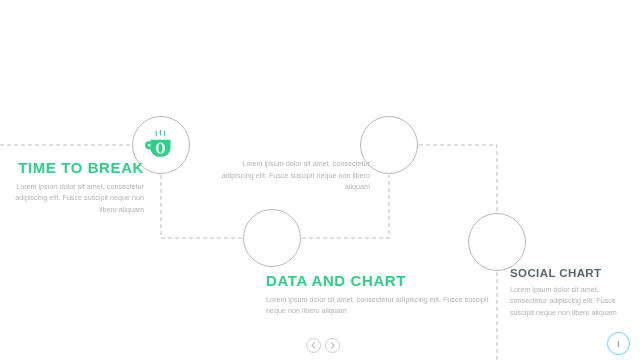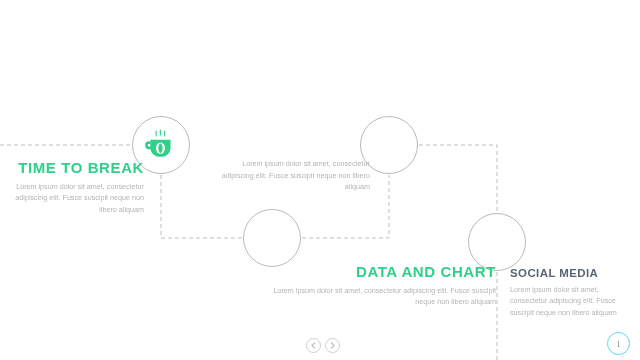--- a/index.html
+++ b/index.html
@@ -37,21 +37,21 @@
     color:#b4b4b4;
     font-weight:normal;
   }
 
   .b-break{left:10px;top:160px;width:134px;text-align:right;}
   .b-break h2{color:#2fd08a;}
 
   .b-info{left:218px;top:158px;width:152px;text-align:right;}
   .b-info h2{color:#8cc63f;}
 
-  .b-data{left:266px;top:264px;width:230px;text-align:right;}
+  .b-data{left:266px;top:273px;width:230px;text-align:left;}
   .b-data h2{color:#2fd08a;}
 
   .b-social{left:510px;top:267px;width:120px;text-align:left;}
   .b-social h2{color:#5b6572;font-size:11.5px;letter-spacing:0.4px;}
 
   .nav{position:absolute;left:306px;top:338px;display:flex;gap:4px;align-items:center;}
   .nav-btn{
     width:15px;height:15px;border-radius:50%;
     border:1px solid #cfcfcf;background:#fff;
     display:flex;align-items:center;justify-content:center;
@@ -115,21 +115,21 @@
   <div class="block b-info">
     <p>Lorem ipsum dolor sit amet, consectetur adipiscing elit. Fusce suscipit neque non libero aliquam</p>
   </div>
 
   <div class="block b-data">
     <h2>DATA AND CHART</h2>
     <p>Lorem ipsum dolor sit amet, consectetur adipiscing elit. Fusce suscipit neque non libero aliquam</p>
   </div>
 
   <div class="block b-social">
-    <h2>SOCIAL MEDIA</h2>
+    <h2>SOCIAL CHART</h2>
     <p>Lorem ipsum dolor sit amet, consectetur adipiscing elit. Fusce suscipit neque non libero aliquam</p>
   </div>
 
   <div class="nav">
     <button class="nav-btn">
       <svg width="7" height="7" viewBox="0 0 8 8">
         <path d="M5.2 1 L2.2 4 L5.2 7" fill="none" stroke="#b0b0b0" stroke-width="1.2" stroke-linecap="round" stroke-linejoin="round"></path>
       </svg>
     </button>
     <button class="nav-btn">

